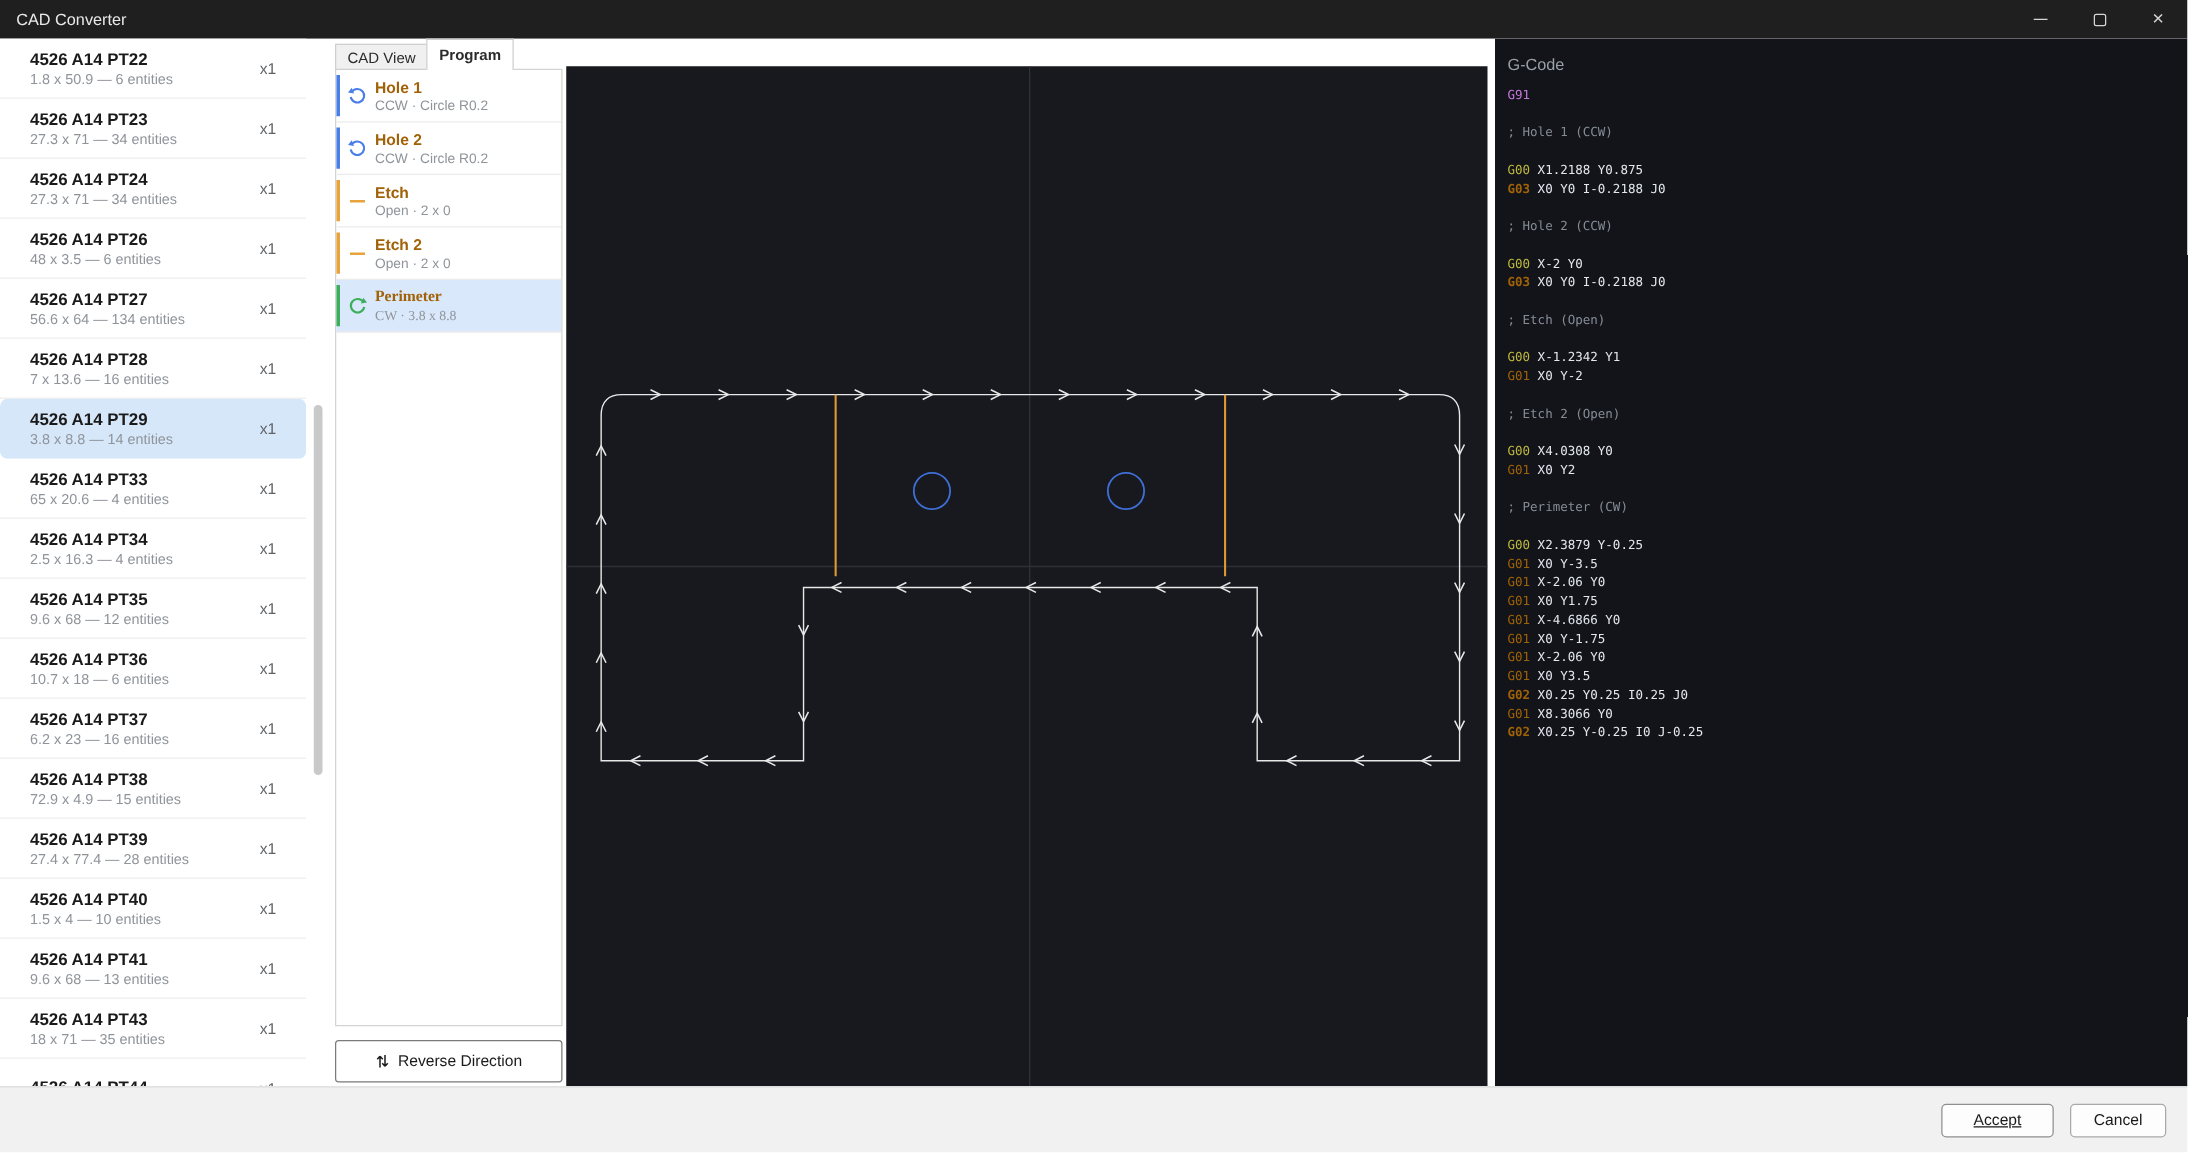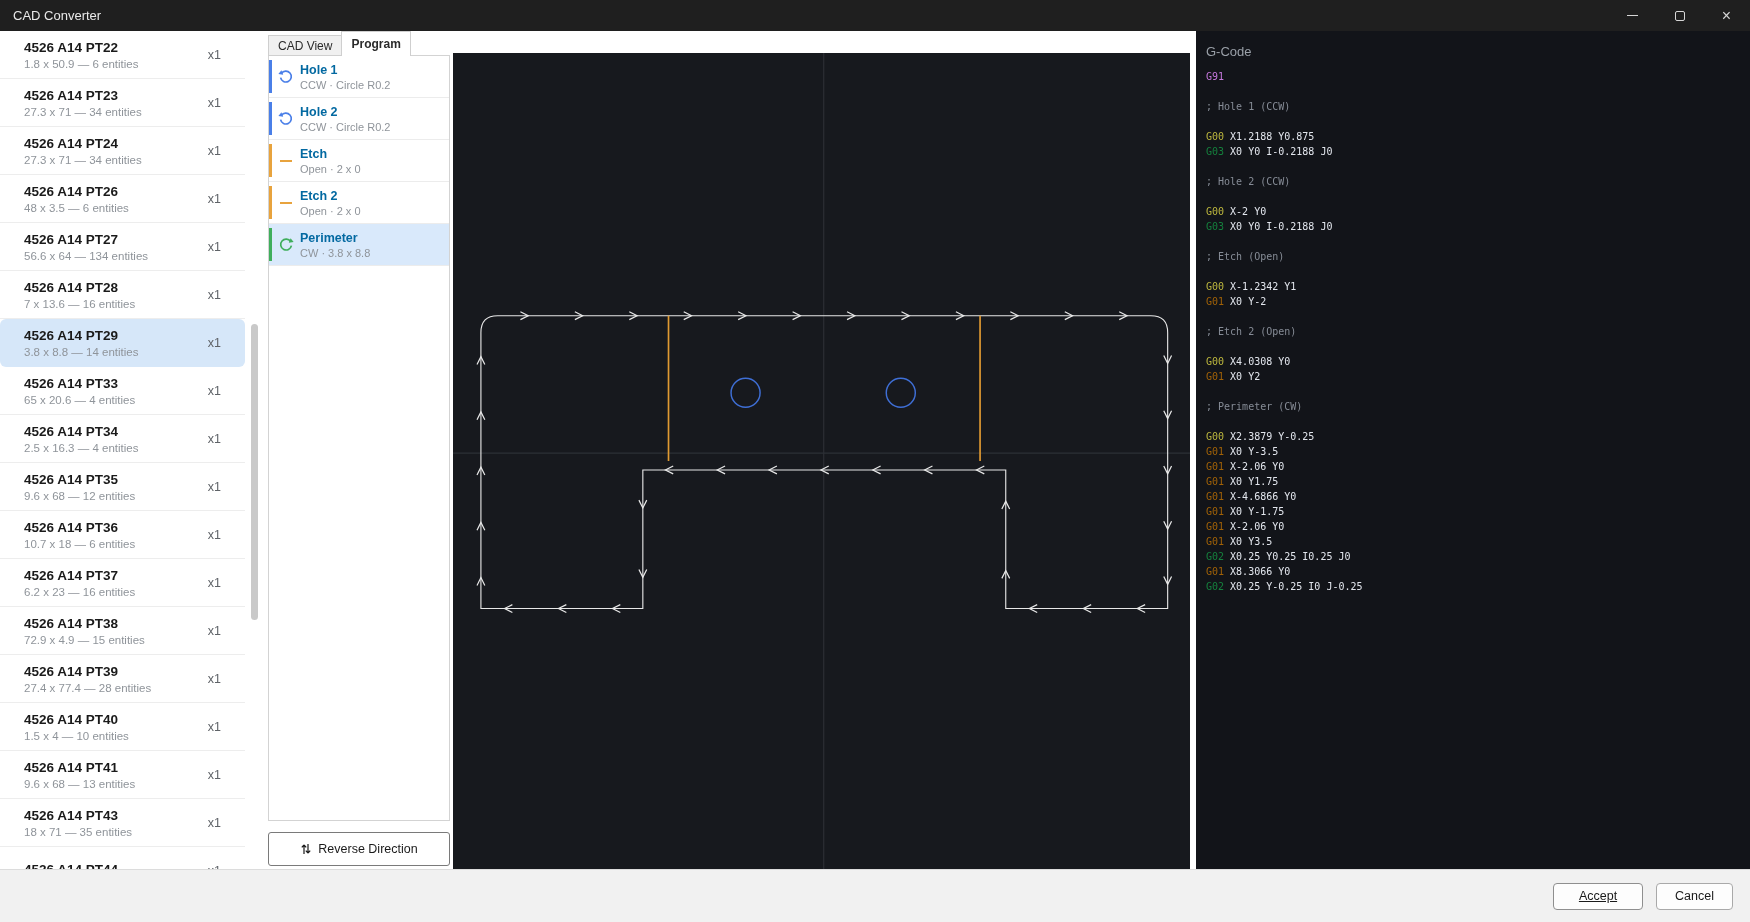--- a/index.html
+++ b/index.html
@@ -35,24 +35,24 @@
   
   .program { position:absolute; left:268px; top:0; width:182px; height:100%; }
   .tabs { position:absolute; top:0; left:0; height:25px; display:flex; align-items:flex-end; z-index:2; }
   .tab { height:21px; padding:0 9px; font-size:12px; display:flex; align-items:center;
          background:#f0f0f0; border:1px solid #cfcfcf; margin-right:-1px; color:#2b2b2b; }
   .tab.active { height:25px; background:#fff; border-bottom:none; font-weight:bold; }
   .tab-page { position:absolute; top:24px; left:0; right:0; height:766px; border:1px solid #d3d3d3;
               background:#fff; z-index:1; overflow:hidden; }
   .op-item { height:42px; position:relative; border-bottom:1px solid #ececec;
              display:flex; flex-direction:column; justify-content:center; padding-left:31px; }
-  .op-item.selected { background:#d9e9fb; }
+  .op-item.selected { background:#d9e9fb;font-family:Liberation Serif, serif; }
   .op-accent { position:absolute; left:0; top:4px; bottom:4px; width:3px; }
   .op-icon { position:absolute; left:9px; top:50%; margin-top:-8px; width:16px; height:16px; }
-  .op-name { font-size:12.5px; font-weight:bold; color:#0369a1; }
+  .op-name { font-size:12.5px; font-weight:bold; color:#a16207; }
   .op-details { font-size:11px; color:#8f949a; margin-top:2px; }
   .reverse-btn { position:absolute; bottom:3px; left:0; right:0; height:34px;
                  border:1px solid #7a7a7a; border-radius:3px; background:#fff;
                  font-size:12.5px; color:#1a1a1a; display:flex; align-items:center;
                  justify-content:center; gap:6px; cursor:default; }
   .rev-icon { width:12px; height:14px; }
 
   
   .canvas-panel { position:absolute; left:453px; top:22px; width:737px; height:816px; background:#17191e; }
   .canvas-panel svg { width:100%; height:100%; display:block; }
@@ -63,21 +63,21 @@
   
   .gcode-panel { position:absolute; left:1196px; top:0; width:554px; height:838px;
                  background:#121419; overflow:hidden; }
   .gcode-header { font-size:13px; color:#9aa0a8; padding:13px 0 10px 10px; }
   .gcode-lines { padding-left:10px; font-family:"DejaVu Sans Mono", monospace;
                  font-size:10px; line-height:15px; }
   .gl { height:15px; white-space:pre; }
   .tok-G91 { color:#c678dd; }
   .tok-G00 { color:#bdb73e; }
   .tok-G01 { color:#a16207; }
-  .tok-G02, .tok-G03 { color:#15803d; }
+  .tok-G02, .tok-G03 { color:#a16207;font-weight:bold; }
   .tok-comment { color:#868c96; }
   .tok-args { color:#e3e7ee; }
 
   
   .footer { position:absolute; left:0; right:0; bottom:0; height:53px; background:#f1f1f1;
             border-top:1px solid #dcdcdc; display:flex; align-items:center;
             justify-content:flex-end; gap:13px; padding-right:17px; }
   .btn { height:27px; background:#fdfdfd; border:1px solid #a9a9a9; border-radius:4px;
          font-size:12.5px; color:#1a1a1a; display:flex; align-items:center;
          justify-content:center; cursor:default; }

